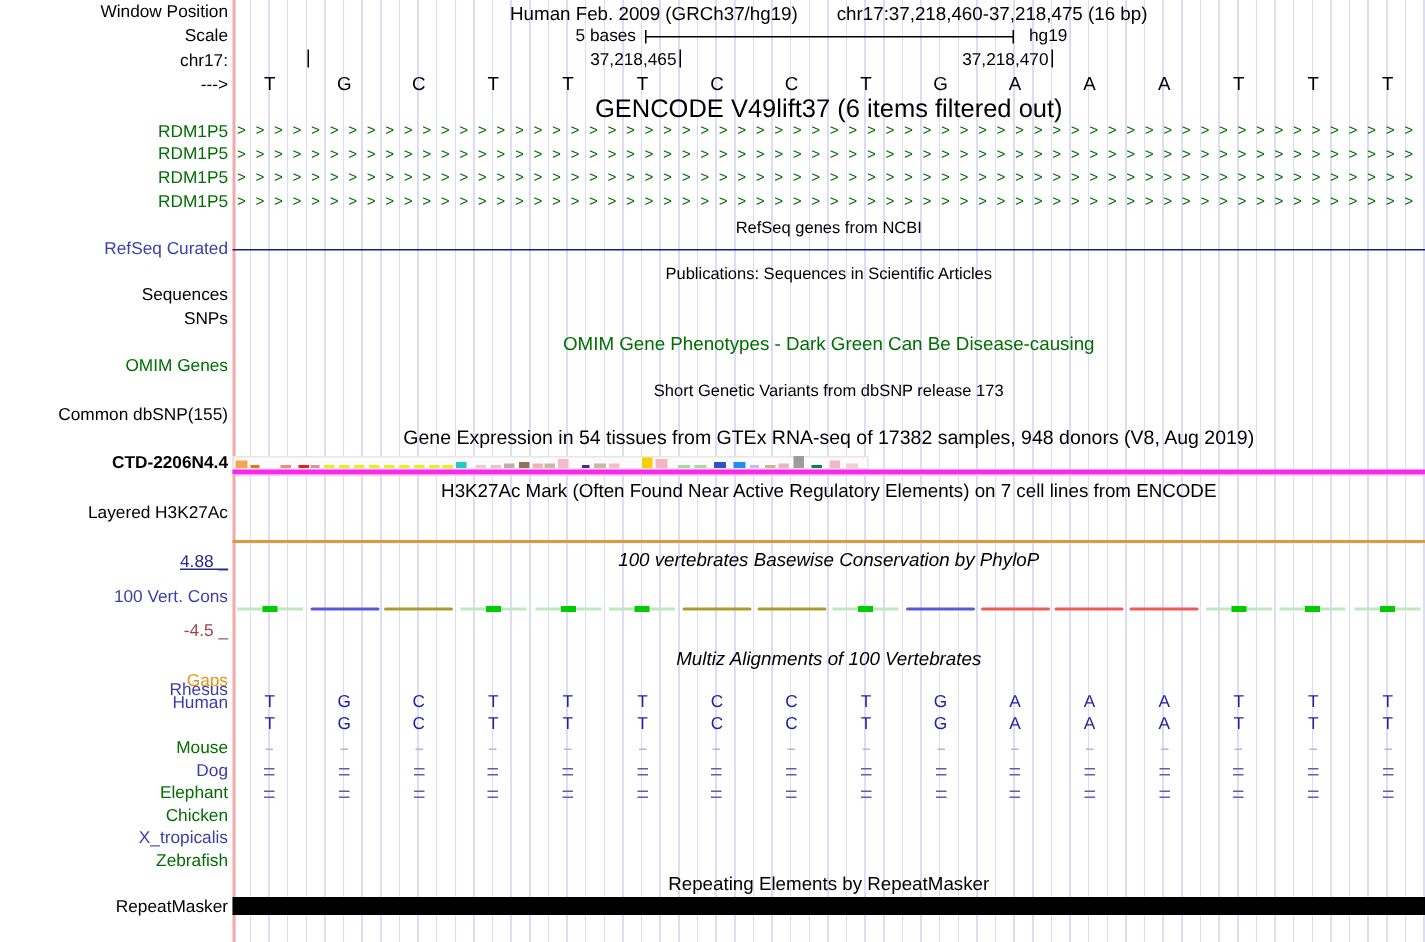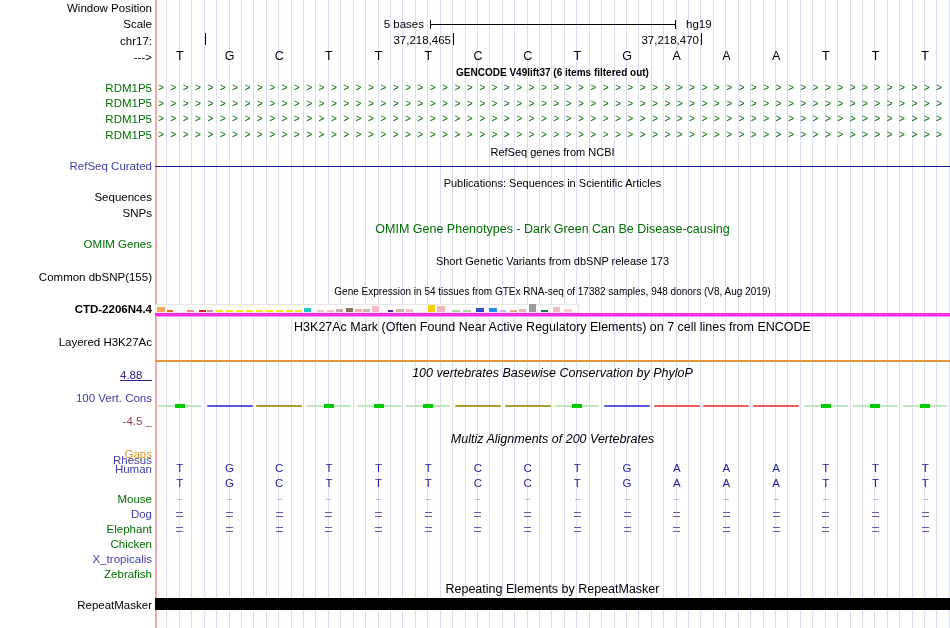--- a/index.html
+++ b/index.html
@@ -40,20 +40,24 @@
   .gtex-bar{position:absolute;bottom:0;}
   .consmark{position:absolute;}
 </style>
 </head>
 <body>
 
 <div id="browser">
   <div class="abs grid-bg"></div>
   <div class="abs marker-line"></div>
 
+  <div class="abs hdr">
+    <span>Human Feb. 2009 (GRCh37/hg19)</span>
+    <span>chr17:37,218,460-37,218,475 (16 bp)</span>
+  </div>
 
   <div class="rlabel" style="top:18px;right:526px;">5 bases</div>
   <div class="abs" style="left:430px;top:24px;width:246px;height:1px;background:#000;"></div>
   <div class="tick" style="left:430px;top:20px;height:9px;"></div>
   <div class="tick" style="left:675px;top:20px;height:9px;"></div>
   <div class="rlabel" style="top:18px;left:686px;">hg19</div>
 
   <div id="gen">
       <div class="side c-black" style="top: 2px;">Window Position</div>
       <div class="side c-black" style="top: 18px;">Scale</div>
@@ -76,29 +80,29 @@
       <div class="side c-orange" style="top: 448px;">Gaps</div>
       <div class="side c-blue" style="top: 463px;">Human</div>
       <div class="side c-blue" style="top: 454px; text-align: center;">Rhesus</div>
       <div class="side c-green" style="top: 493px;">Mouse</div>
       <div class="side c-blue" style="top: 508px;">Dog</div>
       <div class="side c-green" style="top: 523px;">Elephant</div>
       <div class="side c-green" style="top: 538px;">Chicken</div>
       <div class="side c-blue" style="top: 553px;">X_tropicalis</div>
       <div class="side c-green" style="top: 568px;">Zebrafish</div>
       <div class="side c-black" style="top: 599px;">RepeatMasker</div>
-      <div class="title c-black" style="top: 66px; font-size: 10px; font-weight: bold;">GENCODE V49lift37 (6 items filtered out)</div>
+      <div class="title c-black" style="top: 66px; font-size: 17px;">GENCODE V49lift37 (6 items filtered out)</div>
       <div class="title c-black" style="top: 146px; font-size: 11px;">RefSeq genes from NCBI</div>
       <div class="title c-black" style="top: 177px; font-size: 11px;">Publications: Sequences in Scientific Articles</div>
       <div class="title c-green" style="top: 223px; font-size: 12.5px;">OMIM Gene Phenotypes - Dark Green Can Be Disease-causing</div>
       <div class="title c-black" style="top: 255px; font-size: 11px;">Short Genetic Variants from dbSNP release 173</div>
-      <div class="title c-black" style="top: 285px; font-size: 10px;">Gene Expression in 54 tissues from GTEx RNA-seq of 17382 samples, 948 donors (V8, Aug 2019)</div>
+      <div class="title c-black" style="top: 285px; font-size: 13px;">Gene Expression in 54 tissues from GTEx RNA-seq of 17382 samples, 948 donors (V8, Aug 2019)</div>
       <div class="title c-black" style="top: 321px; font-size: 12.5px;">H3K27Ac Mark (Often Found Near Active Regulatory Elements) on 7 cell lines from ENCODE</div>
       <div class="title c-titleblue" style="top: 367px; font-size: 12.5px;">100 vertebrates Basewise Conservation by PhyloP</div>
-      <div class="title c-titleblue" style="top: 433px; font-size: 12.5px;">Multiz Alignments of 200 Vertebrates</div>
+      <div class="title c-titleblue" style="top: 433px; font-size: 12.5px;">Multiz Alignments of 100 Vertebrates</div>
       <div class="title c-black" style="top: 583px; font-size: 12.5px;">Repeating Elements by RepeatMasker</div>
       <div class="tick" style="left: 205px; top: 33px; height: 12px;"></div>
       <div class="tick" style="left: 453px; top: 33px; height: 12px;"></div>
       <div class="rlabel" style="top: 34px; right: 499px;">37,218,465</div>
       <div class="tick" style="left: 701px; top: 33px; height: 12px;"></div>
       <div class="rlabel" style="top: 34px; right: 251px;">37,218,470</div>
       <div class="cellrow" style="top: 50px;">
         <div class="cell seq">T</div>
         <div class="cell seq">G</div>
         <div class="cell seq">C</div>

